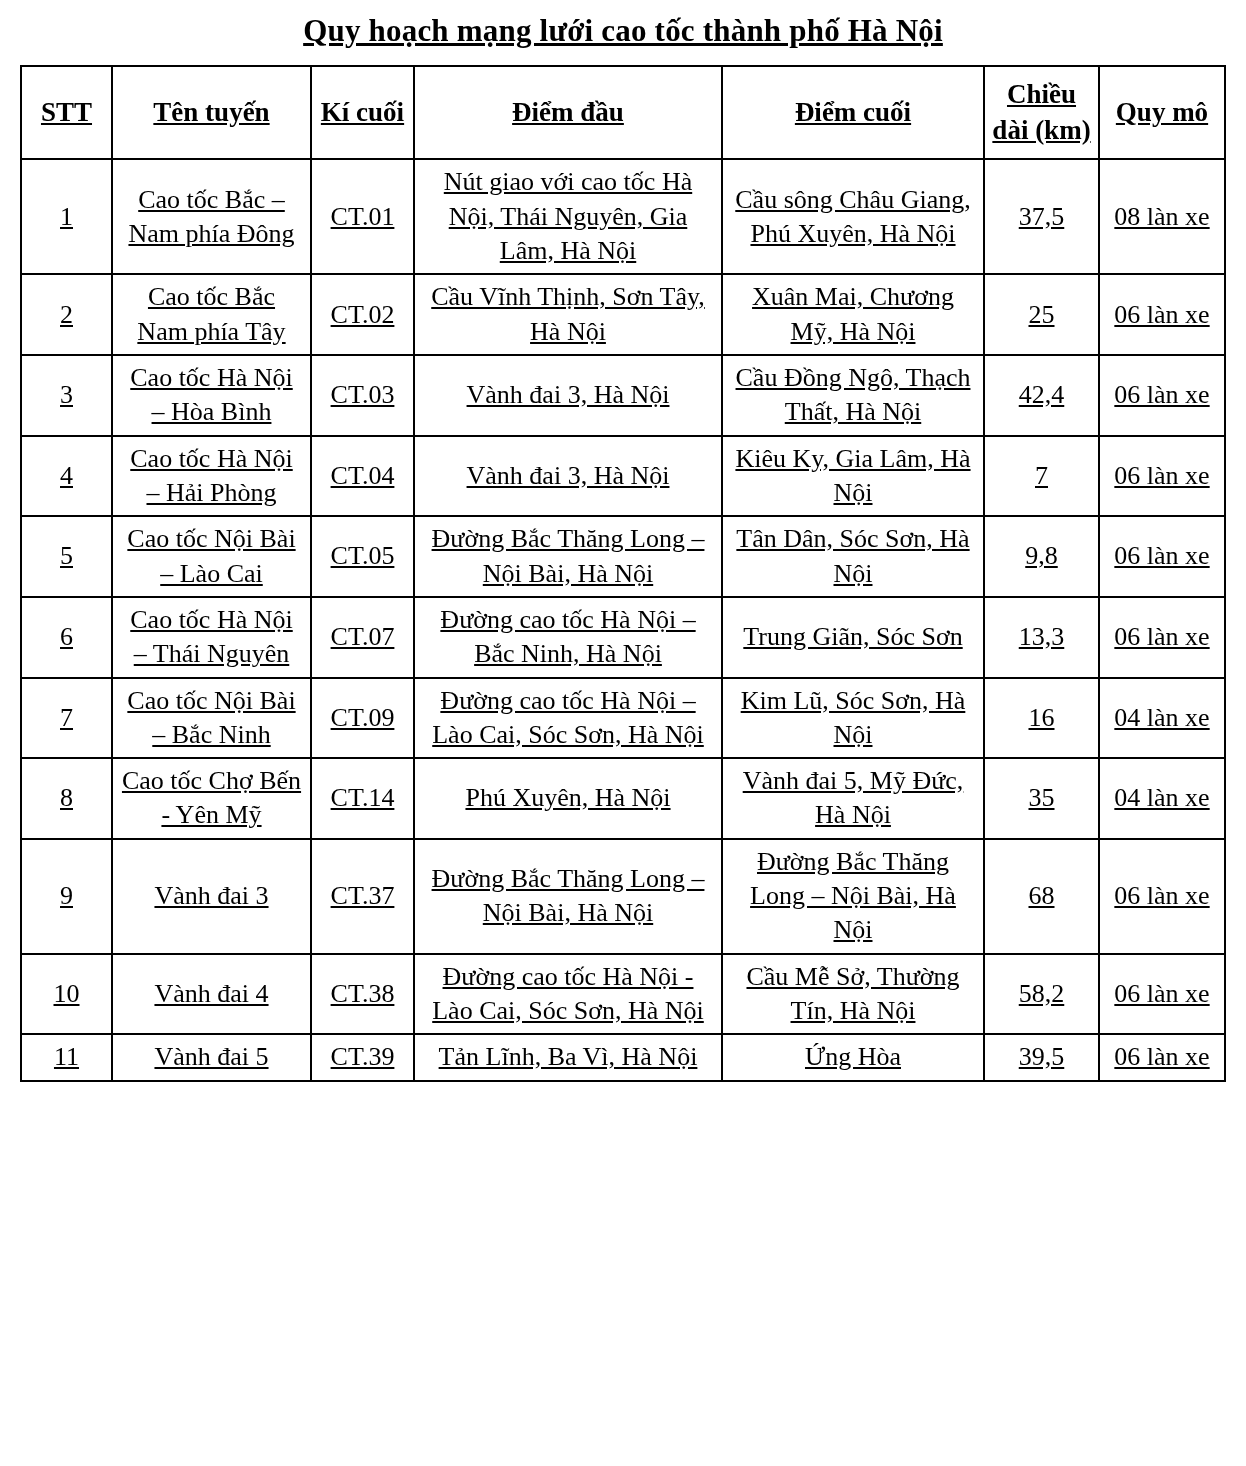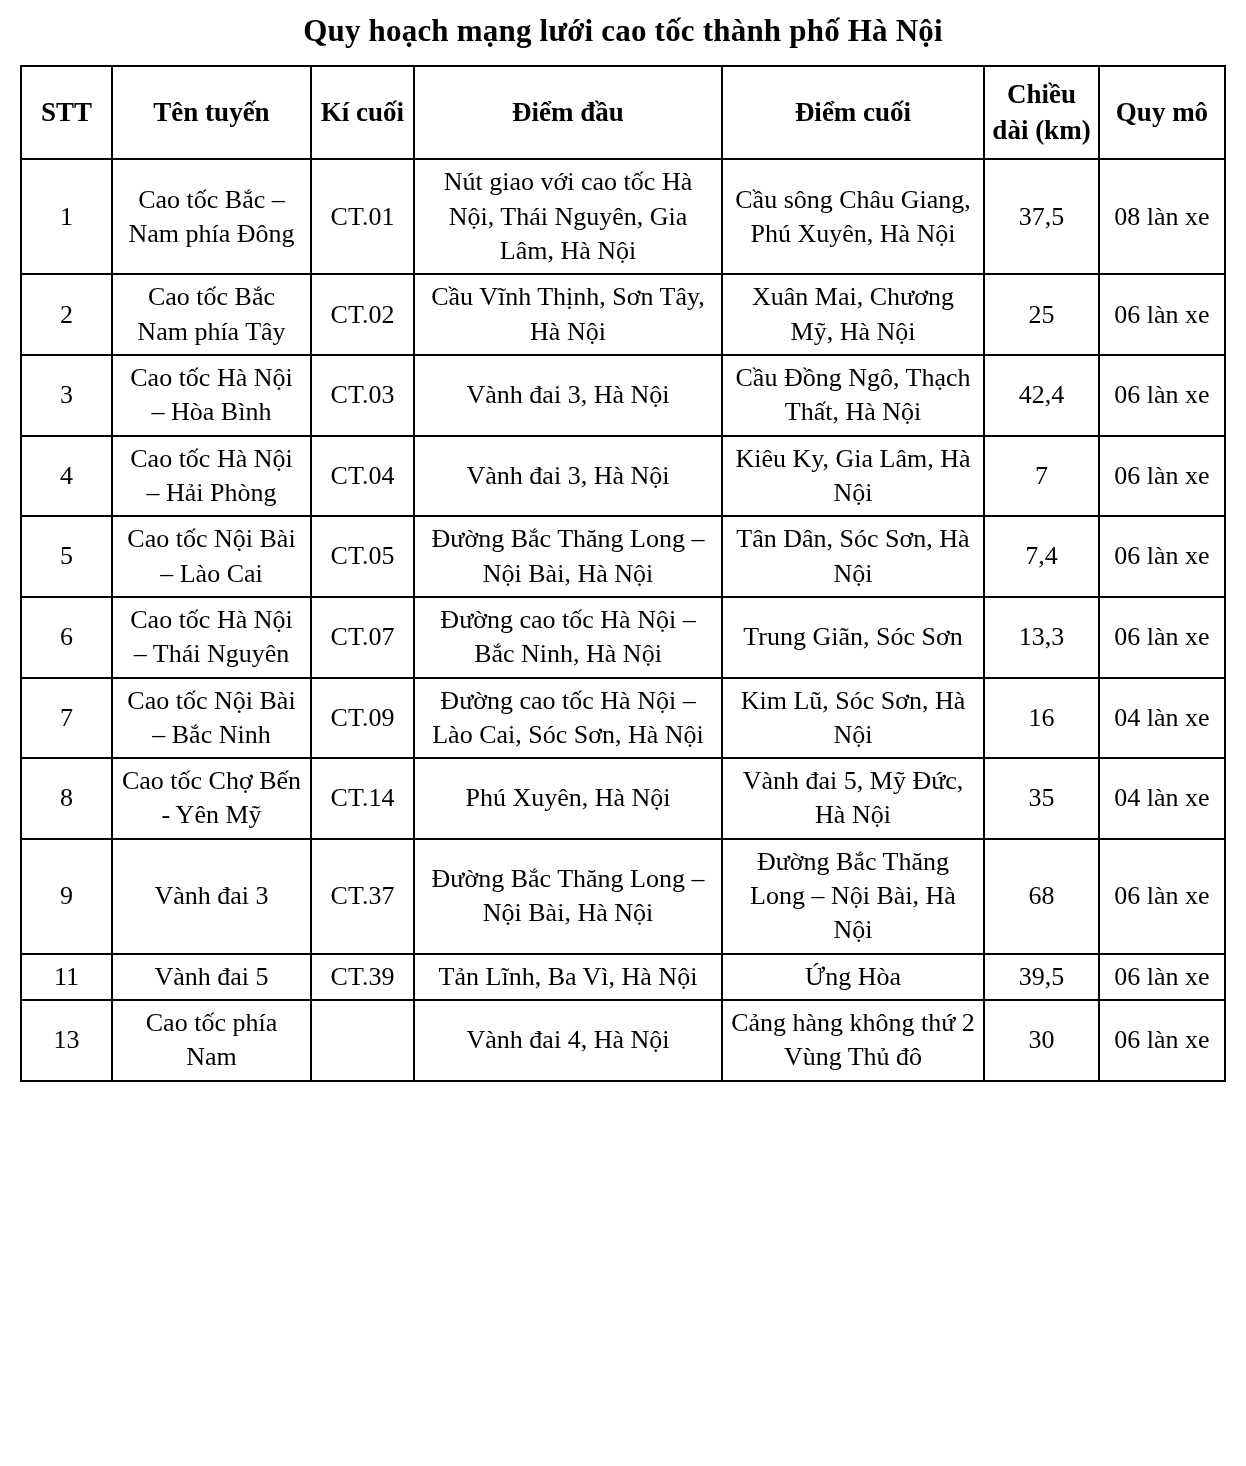--- a/index.html
+++ b/index.html
@@ -10,20 +10,21 @@
     height: 1466px;
     overflow: hidden;
     color: #000;
     font-family: "Liberation Serif", "DejaVu Serif", serif;
   }
   .page {
     width: 1246px;
     height: 1466px;
     box-sizing: border-box;
     padding-top: 12px;
+    text-decoration: underline;
   }
   .doc-title {
     text-align: center;
     font-weight: bold;
     font-size: 31px;
     line-height: 1.2;
     margin: 0 0 16px 0;
     letter-spacing: 0.2px;
   }
   table.roads {
@@ -113,21 +114,21 @@
           <td>Kiêu Ky, Gia Lâm, Hà Nội</td>
           <td>7</td>
           <td>06 làn xe</td>
         </tr>
         <tr>
           <td>5</td>
           <td>Cao tốc Nội Bài – Lào Cai</td>
           <td>CT.05</td>
           <td>Đường Bắc Thăng Long – Nội Bài, Hà Nội</td>
           <td>Tân Dân, Sóc Sơn, Hà Nội</td>
-          <td>7,4</td>
+          <td>9,8</td>
           <td>06 làn xe</td>
         </tr>
         <tr>
           <td>6</td>
           <td>Cao tốc Hà Nội – Thái Nguyên</td>
           <td>CT.07</td>
           <td>Đường cao tốc Hà Nội – Bắc Ninh, Hà Nội</td>
           <td>Trung Giãn, Sóc Sơn</td>
           <td>13,3</td>
           <td>06 làn xe</td>
@@ -153,33 +154,33 @@
         <tr>
           <td>9</td>
           <td>Vành đai 3</td>
           <td>CT.37</td>
           <td>Đường Bắc Thăng Long – Nội Bài, Hà Nội</td>
           <td>Đường Bắc Thăng Long – Nội Bài, Hà Nội</td>
           <td>68</td>
           <td>06 làn xe</td>
         </tr>
         <tr>
+          <td>10</td>
+          <td>Vành đai 4</td>
+          <td>CT.38</td>
+          <td>Đường cao tốc Hà Nội - Lào Cai, Sóc Sơn, Hà Nội</td>
+          <td>Cầu Mễ Sở, Thường Tín, Hà Nội</td>
+          <td>58,2</td>
+          <td>06 làn xe</td>
+        </tr>
+        <tr>
           <td>11</td>
           <td>Vành đai 5</td>
           <td>CT.39</td>
           <td>Tản Lĩnh, Ba Vì, Hà Nội</td>
           <td>Ứng Hòa</td>
           <td>39,5</td>
           <td>06 làn xe</td>
         </tr>
-        <tr>
-          <td>13</td>
-          <td>Cao tốc phía Nam</td>
-          <td></td>
-          <td>Vành đai 4, Hà Nội</td>
-          <td>Cảng hàng không thứ 2 Vùng Thủ đô</td>
-          <td>30</td>
-          <td>06 làn xe</td>
-        </tr>
       </tbody>
   </table>
 
 </div>
 
 </body></html>

